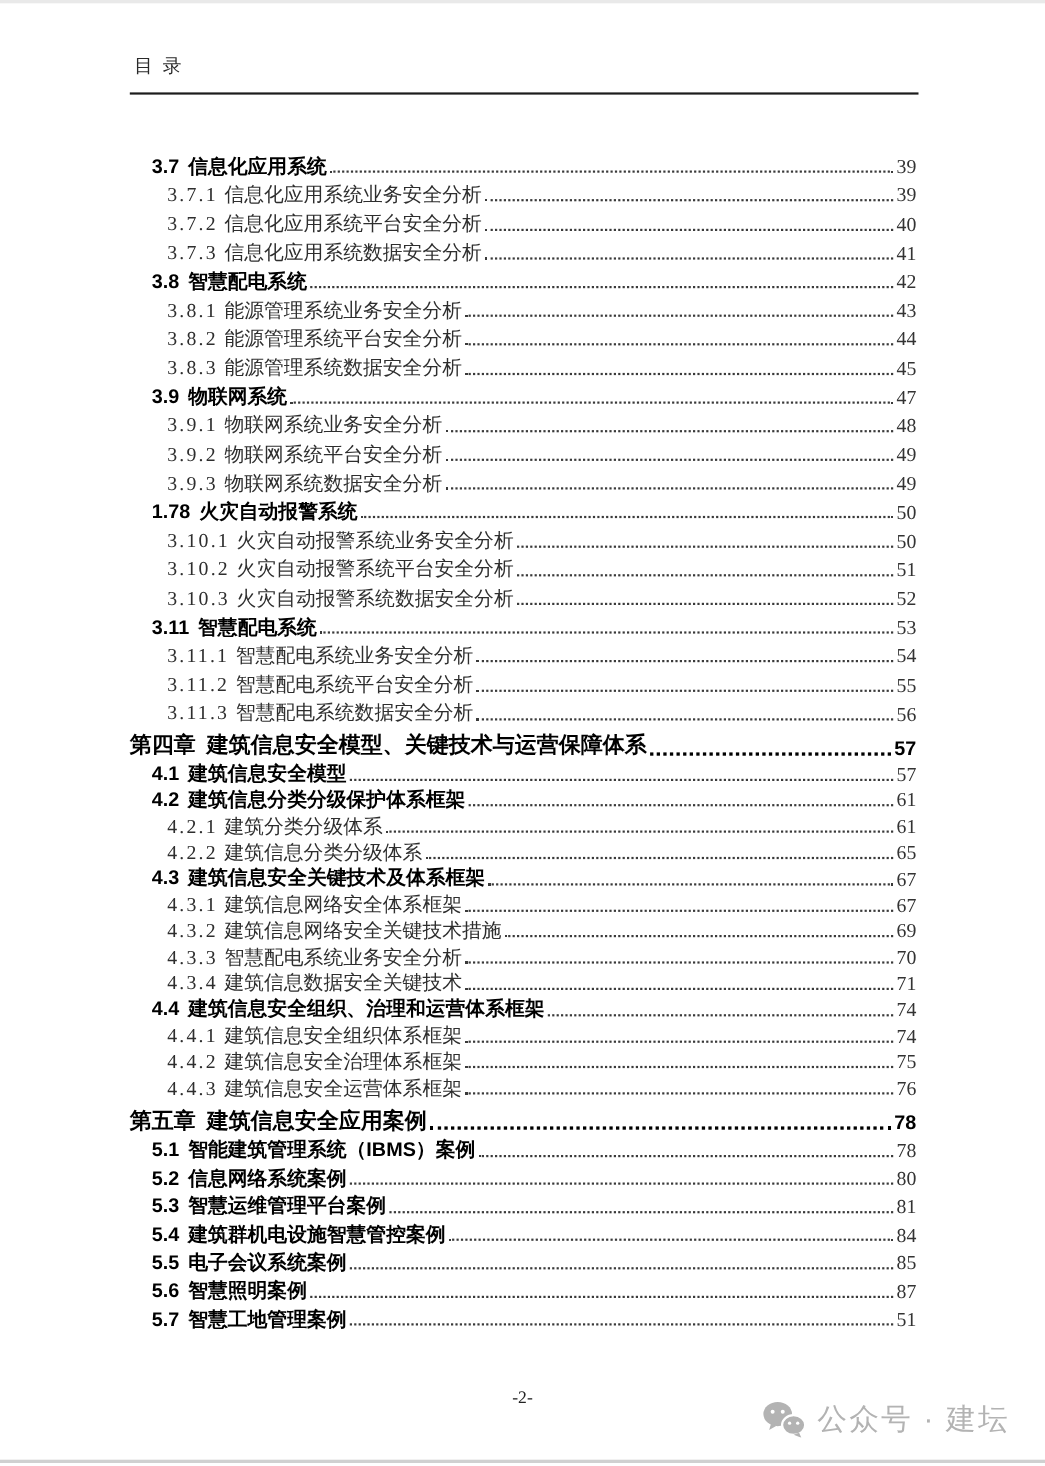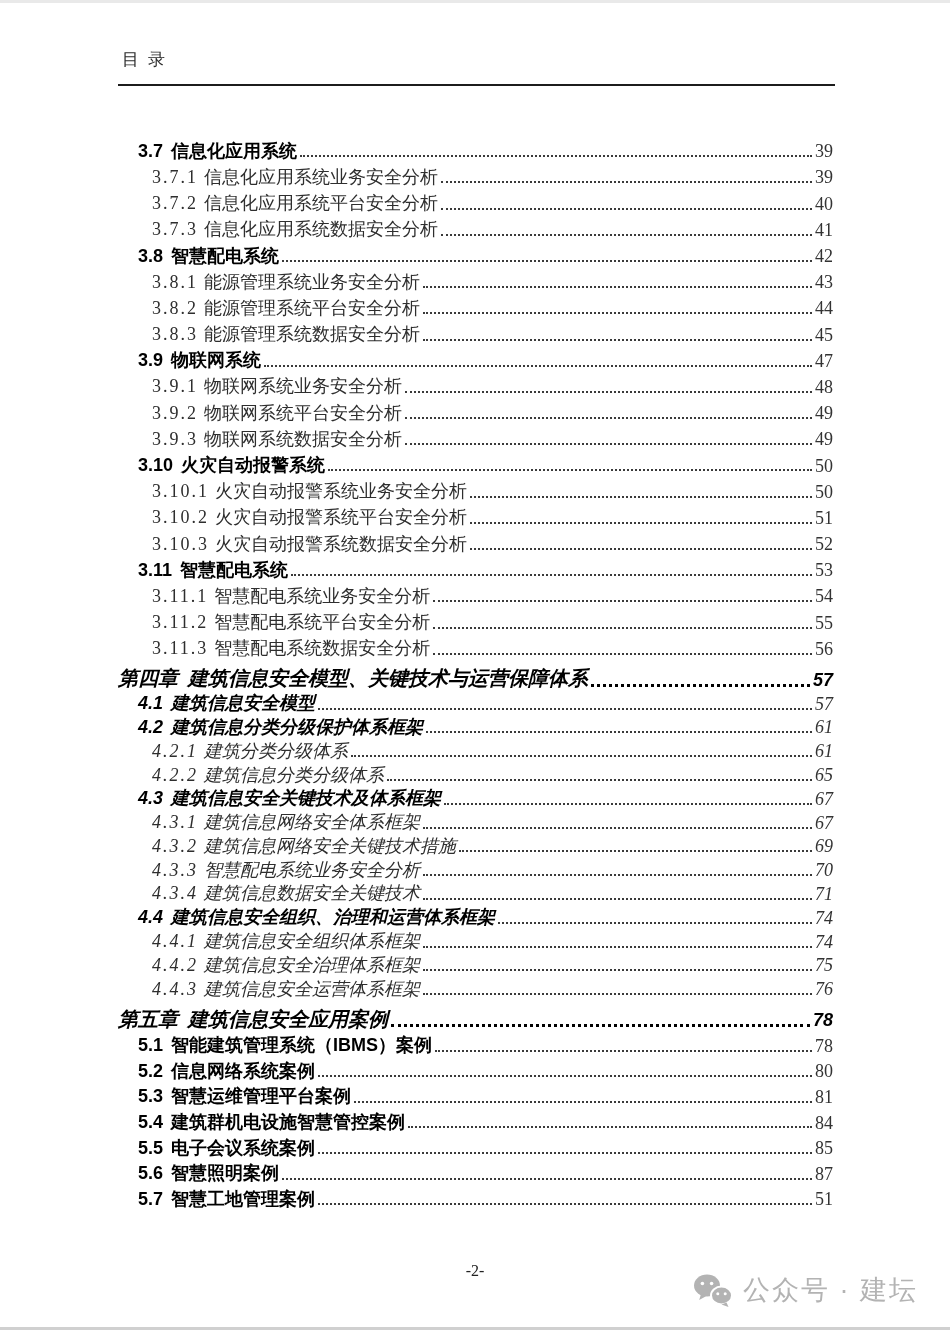--- a/index.html
+++ b/index.html
@@ -16,21 +16,21 @@
   .doc-header{
     position:absolute;left:122px;top:48px;
     font-family:Liberation Serif, serif;
     font-size:17px;color:#2a2a2a;letter-spacing:9px;
   }
   .header-rule{position:absolute;left:118px;top:84px;width:717px;height:2px;background:#1c1c1c;}
 
   .toc{position:absolute;left:118px;top:135px;width:715px;}
   .row{display:flex;align-items:flex-end;box-sizing:border-box;}
   .sa{height:26.2px;}
-  .sb{height:23.8px;font-style:italic;}
+  .sb{height:23.8px;}
   .sc{height:25.6px;}
   .lvl1{height:28px;margin-top:3px;padding-left:0;}
   .lvl2{padding-left:20px;}
   .lvl3{padding-left:34px;}
 
   .num,.title{line-height:1.08;white-space:nowrap;}
   .num{margin-right:8px;}
   .lvl1 .num,.lvl1 .title{font-family:"Liberation Sans",sans-serif;font-weight:700;font-size:20px;color:#000;}
   .lvl1 .num{margin-right:10px;}
   .lvl2 .num,.lvl2 .title{font-family:"Liberation Sans",sans-serif;font-weight:700;font-size:18px;color:#000;}
@@ -147,21 +147,21 @@
     </div>
 
     <div class="row lvl3 sa">
       <span class="num">3.9.3</span>
       <span class="title">物联网系统数据安全分析</span>
       <span class="leader"></span>
       <span class="pg">49</span>
     </div>
 
     <div class="row lvl2 sa">
-      <span class="num">3.10</span>
+      <span class="num">1.78</span>
       <span class="title">火灾自动报警系统</span>
       <span class="leader"></span>
       <span class="pg">50</span>
     </div>
 
     <div class="row lvl3 sa">
       <span class="num">3.10.1</span>
       <span class="title">火灾自动报警系统业务安全分析</span>
       <span class="leader"></span>
       <span class="pg">50</span>

